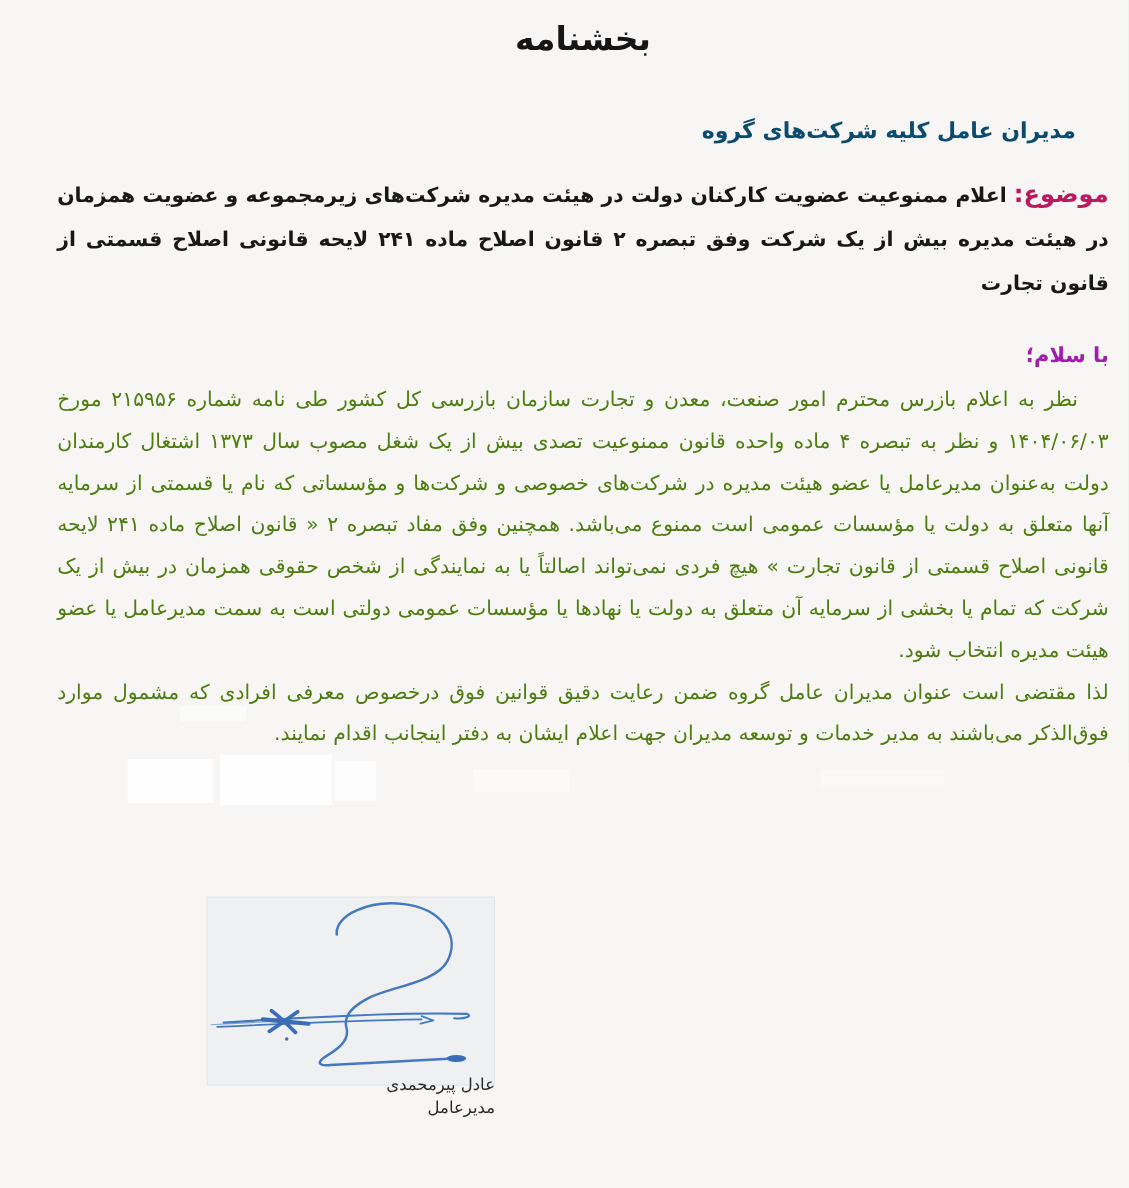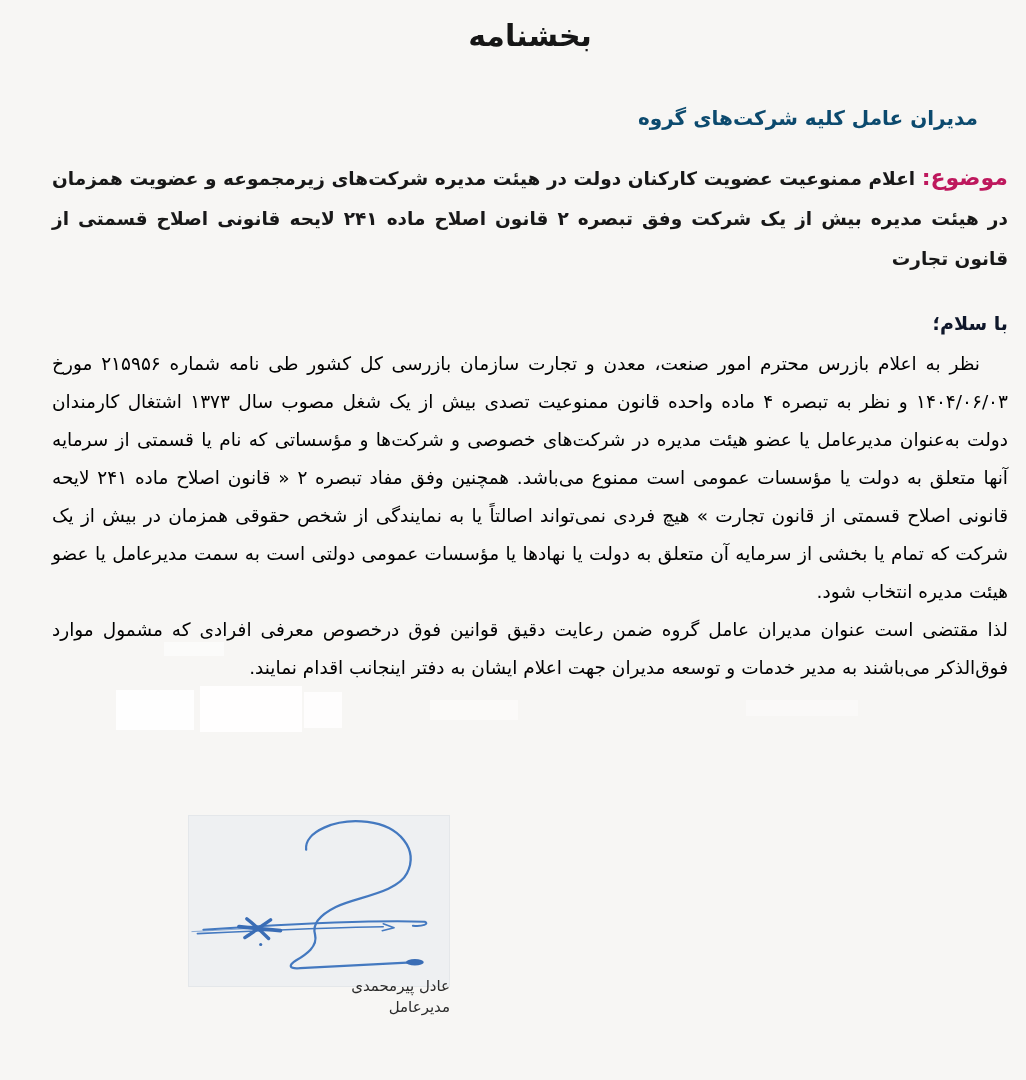--- a/index.html
+++ b/index.html
@@ -45,28 +45,28 @@
   .subject .subject-label {
     font-size: 22px;
     font-weight: bold;
     color: #be185d;
   }
   .greeting {
     margin: 30px 0 0 0;
     font-size: 19px;
     line-height: 28px;
     font-weight: bold;
-    color: #0f172a;
+    color: #a21caf;
   }
   .para {
     margin: 10px 0 0 0;
     font-size: 18.5px;
     line-height: 38px;
     text-align: justify;
-    color: #000000;
+    color: #4d7c0f;
   }
   .para.first { text-indent: 28px; margin-top: 8px; }
   .para.second { margin-top: 0; text-indent: 0; }
   .whiteout {
     position: absolute;
     background: #ffffff;
     z-index: 2;
     pointer-events: none;
   }
   .wo1 { left: 116px; top: 690px; width: 78px; height: 40px; opacity: 0.85; }

